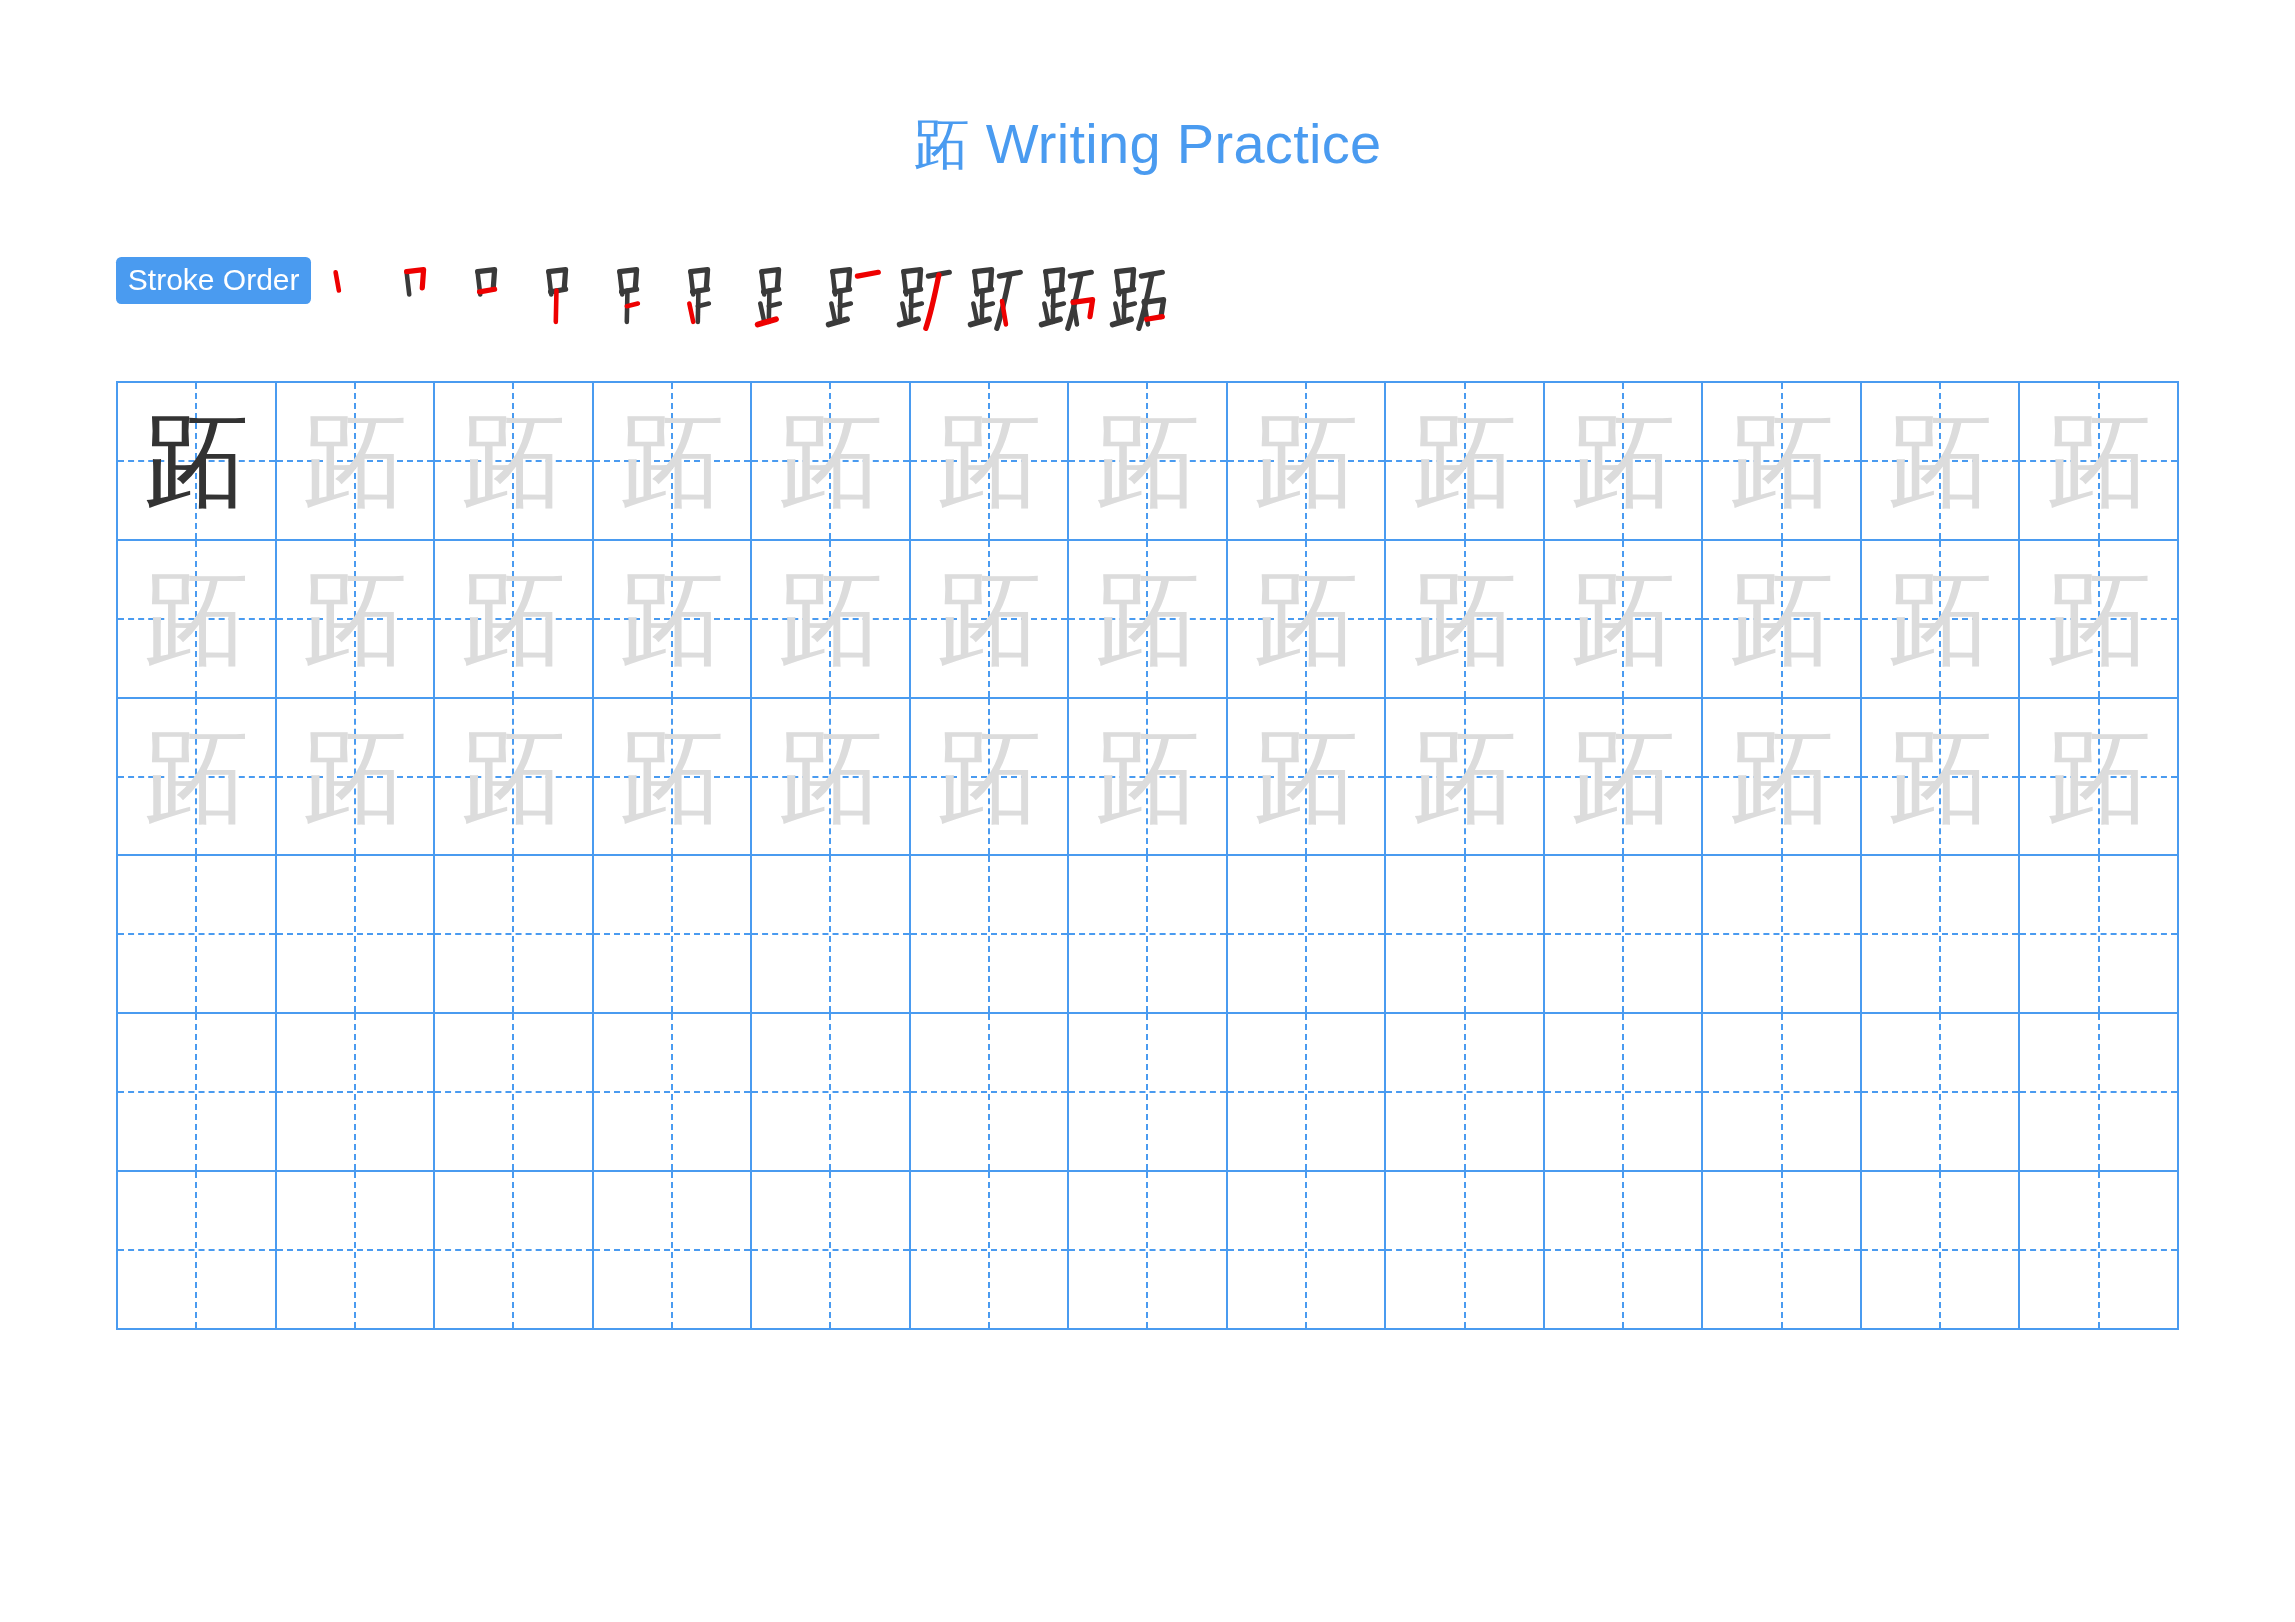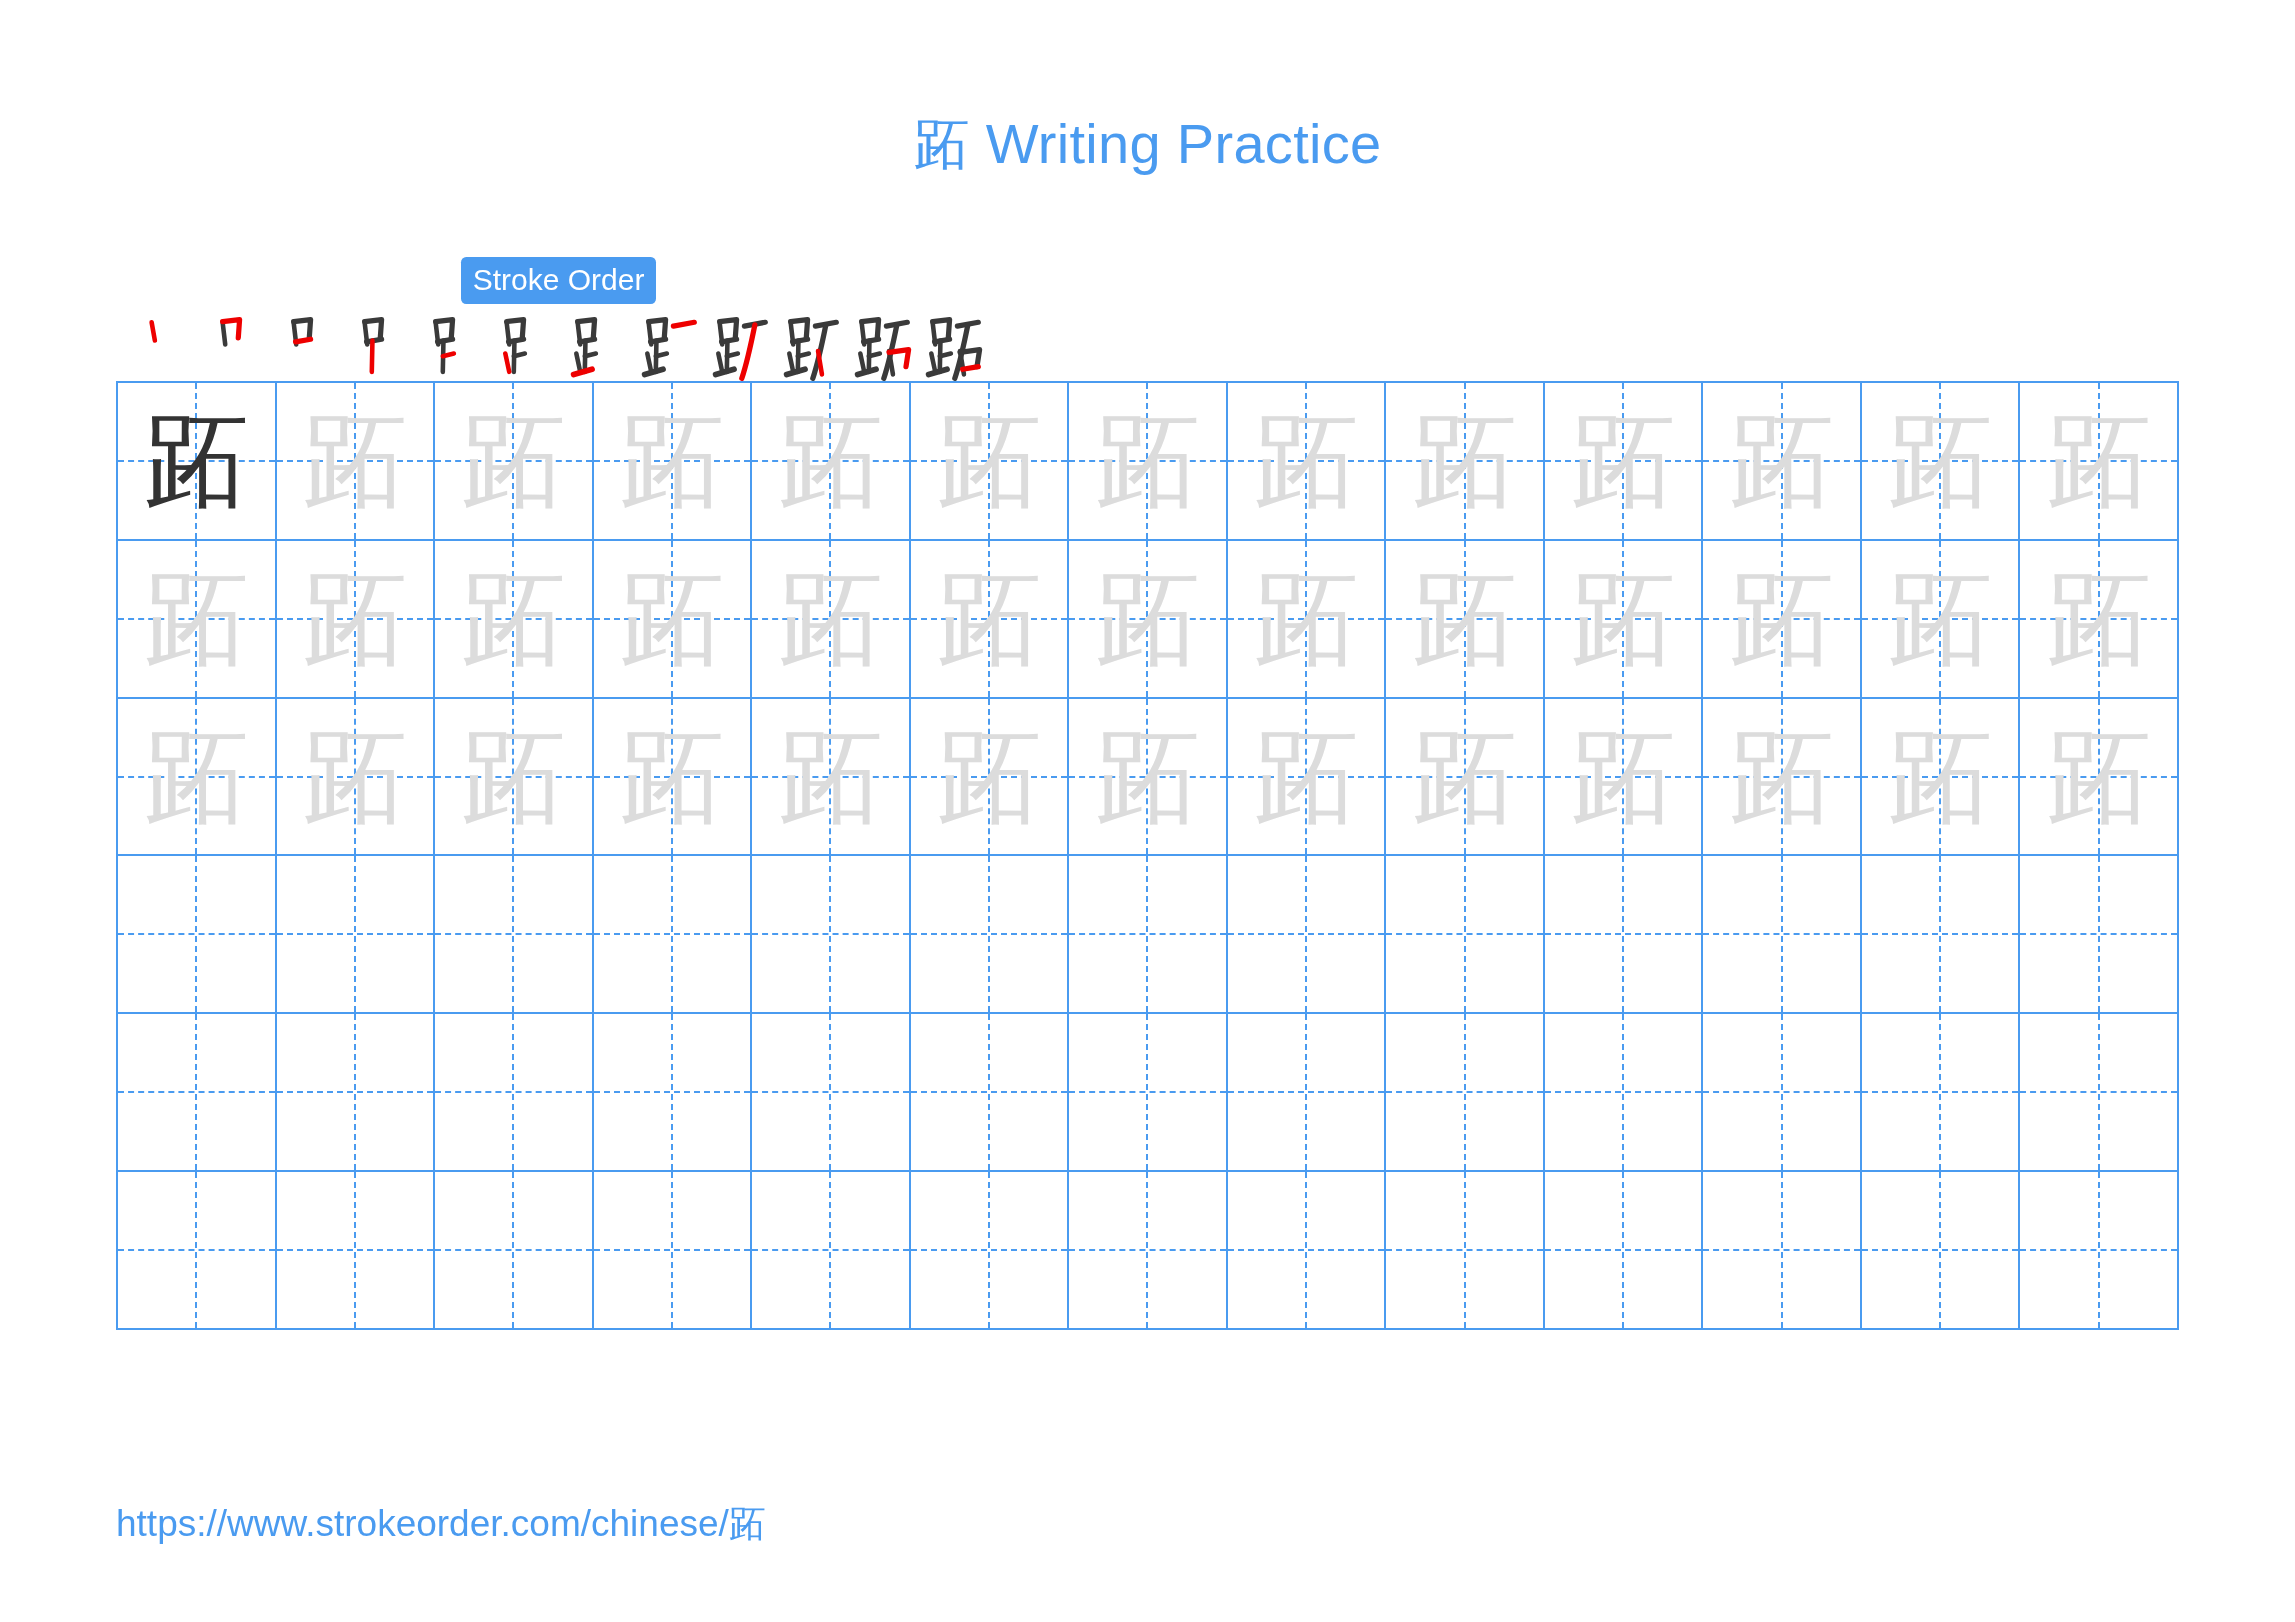--- a/index.html
+++ b/index.html
@@ -31,26 +31,25 @@
     color: #4a9bf0;
     font-weight: 400;
     letter-spacing: 0.3px;
     white-space: nowrap;
   }
   #title .han { font-family: "DejaVu Sans", sans-serif; }
 
   
   #stroke-row {
     position: absolute;
-    left: 128px;
+    left: 116px;
     top: 254px;
     height: 79px;
     display: flex;
-    align-items: center;
-    flex-direction: column;
+    align-items: flex-start;
   }
 
   #stroke-badge {
     background: #4a9bf0;
     color: #ffffff;
     font-size: 30px;
     line-height: 35px;
     padding: 5.2px 11.8px 6.5px 11.8px;
     border-radius: 5.2px;
     white-space: nowrap;
@@ -496,19 +495,16 @@
         <div class="grid-cell"></div>
         <div class="grid-cell"></div>
         <div class="grid-cell"></div>
         <div class="grid-cell"></div>
         <div class="grid-cell"></div>
         <div class="grid-cell"></div>
         <div class="grid-cell"></div>
       </div>
     </div>
 
-  <div id="footer-url">
-    <span>https://www.strokeorder.com/chinese/</span><span class="han">跖</span>
-  </div>
 
 
 </div>
 
 
 </body></html>

